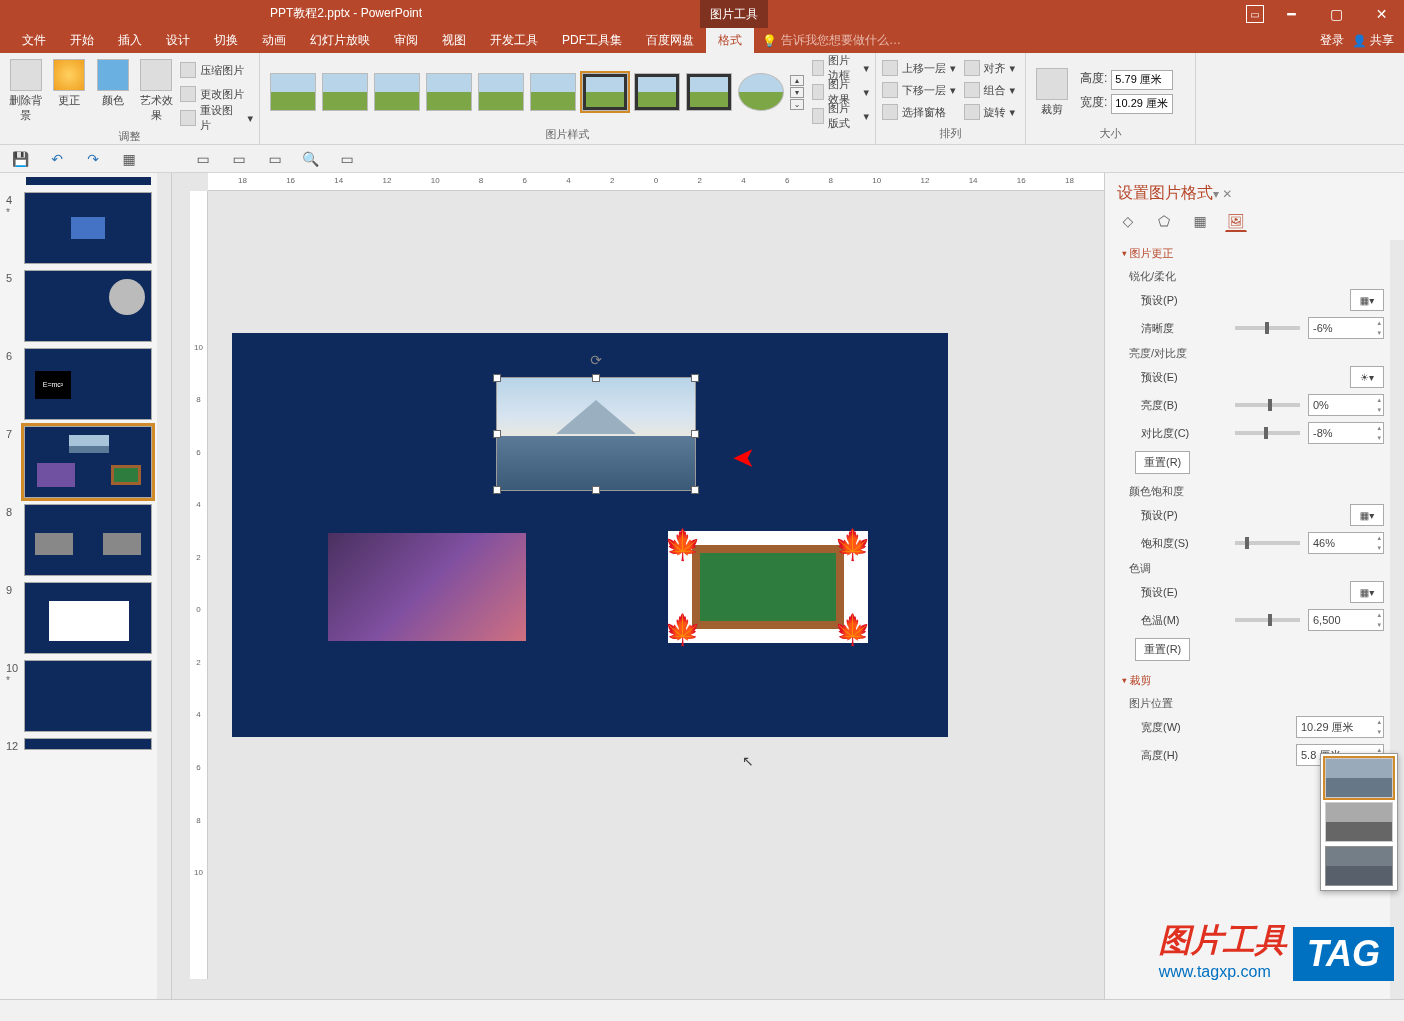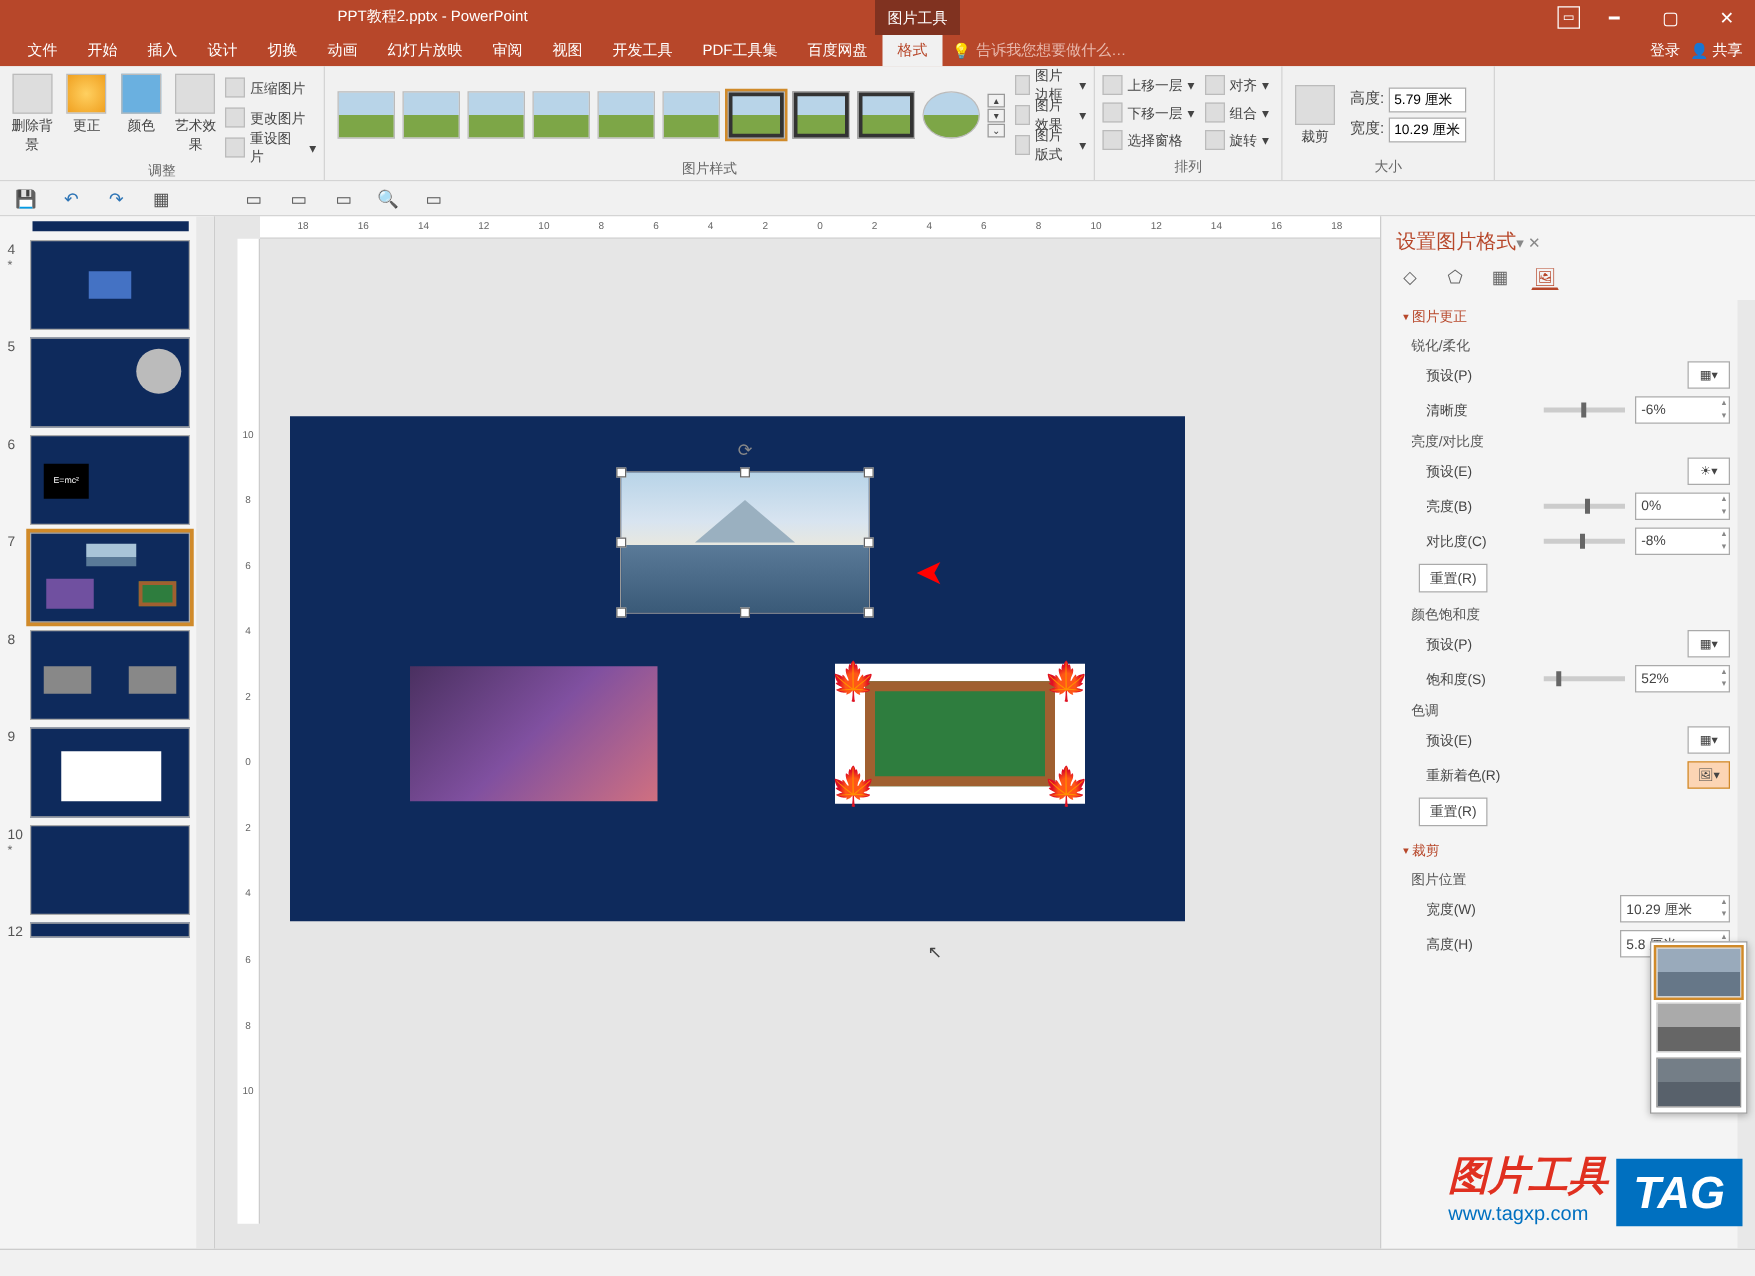--- a/index.html
+++ b/index.html
@@ -438,32 +438,34 @@
       <div class="ctrlrow">
           <span class="lbl">预设(P)</span>
           <span style="flex:1"></span>
           <div class="presetbtn">▦▾</div>
         </div>
       <div class="ctrlrow">
           <span class="lbl">饱和度(S)</span>
           <div class="slider">
             <div class="sthumb" style="left:15%;"></div>
           </div>
-          <div class="valbox">52%</div>
+          <div class="valbox">46%</div>
         </div>
       <div class="sublabel">色调</div>
       <div class="ctrlrow">
           <span class="lbl">预设(E)</span>
           <span style="flex:1"></span>
           <div class="presetbtn">▦▾</div>
         </div>
       <div class="ctrlrow">
-          <span class="lbl">重新着色(R)</span>
-          <span style="flex:1"></span>
-          <div class="presetbtn sel">🖼▾</div>
+          <span class="lbl">色温(M)</span>
+          <div class="slider">
+            <div class="sthumb" style="left:50%;"></div>
+          </div>
+          <div class="valbox">6,500</div>
         </div>
       <div class="resetbtn">重置(R)</div>
 
       <div class="section-head">裁剪</div>
       <div class="sublabel">图片位置</div>
       <div class="ctrlrow">
           <span class="lbl">宽度(W)</span>
           <span style="flex:1"></span>
           <div class="valbox" style="width:88px;">10.29 厘米</div>
         </div>

